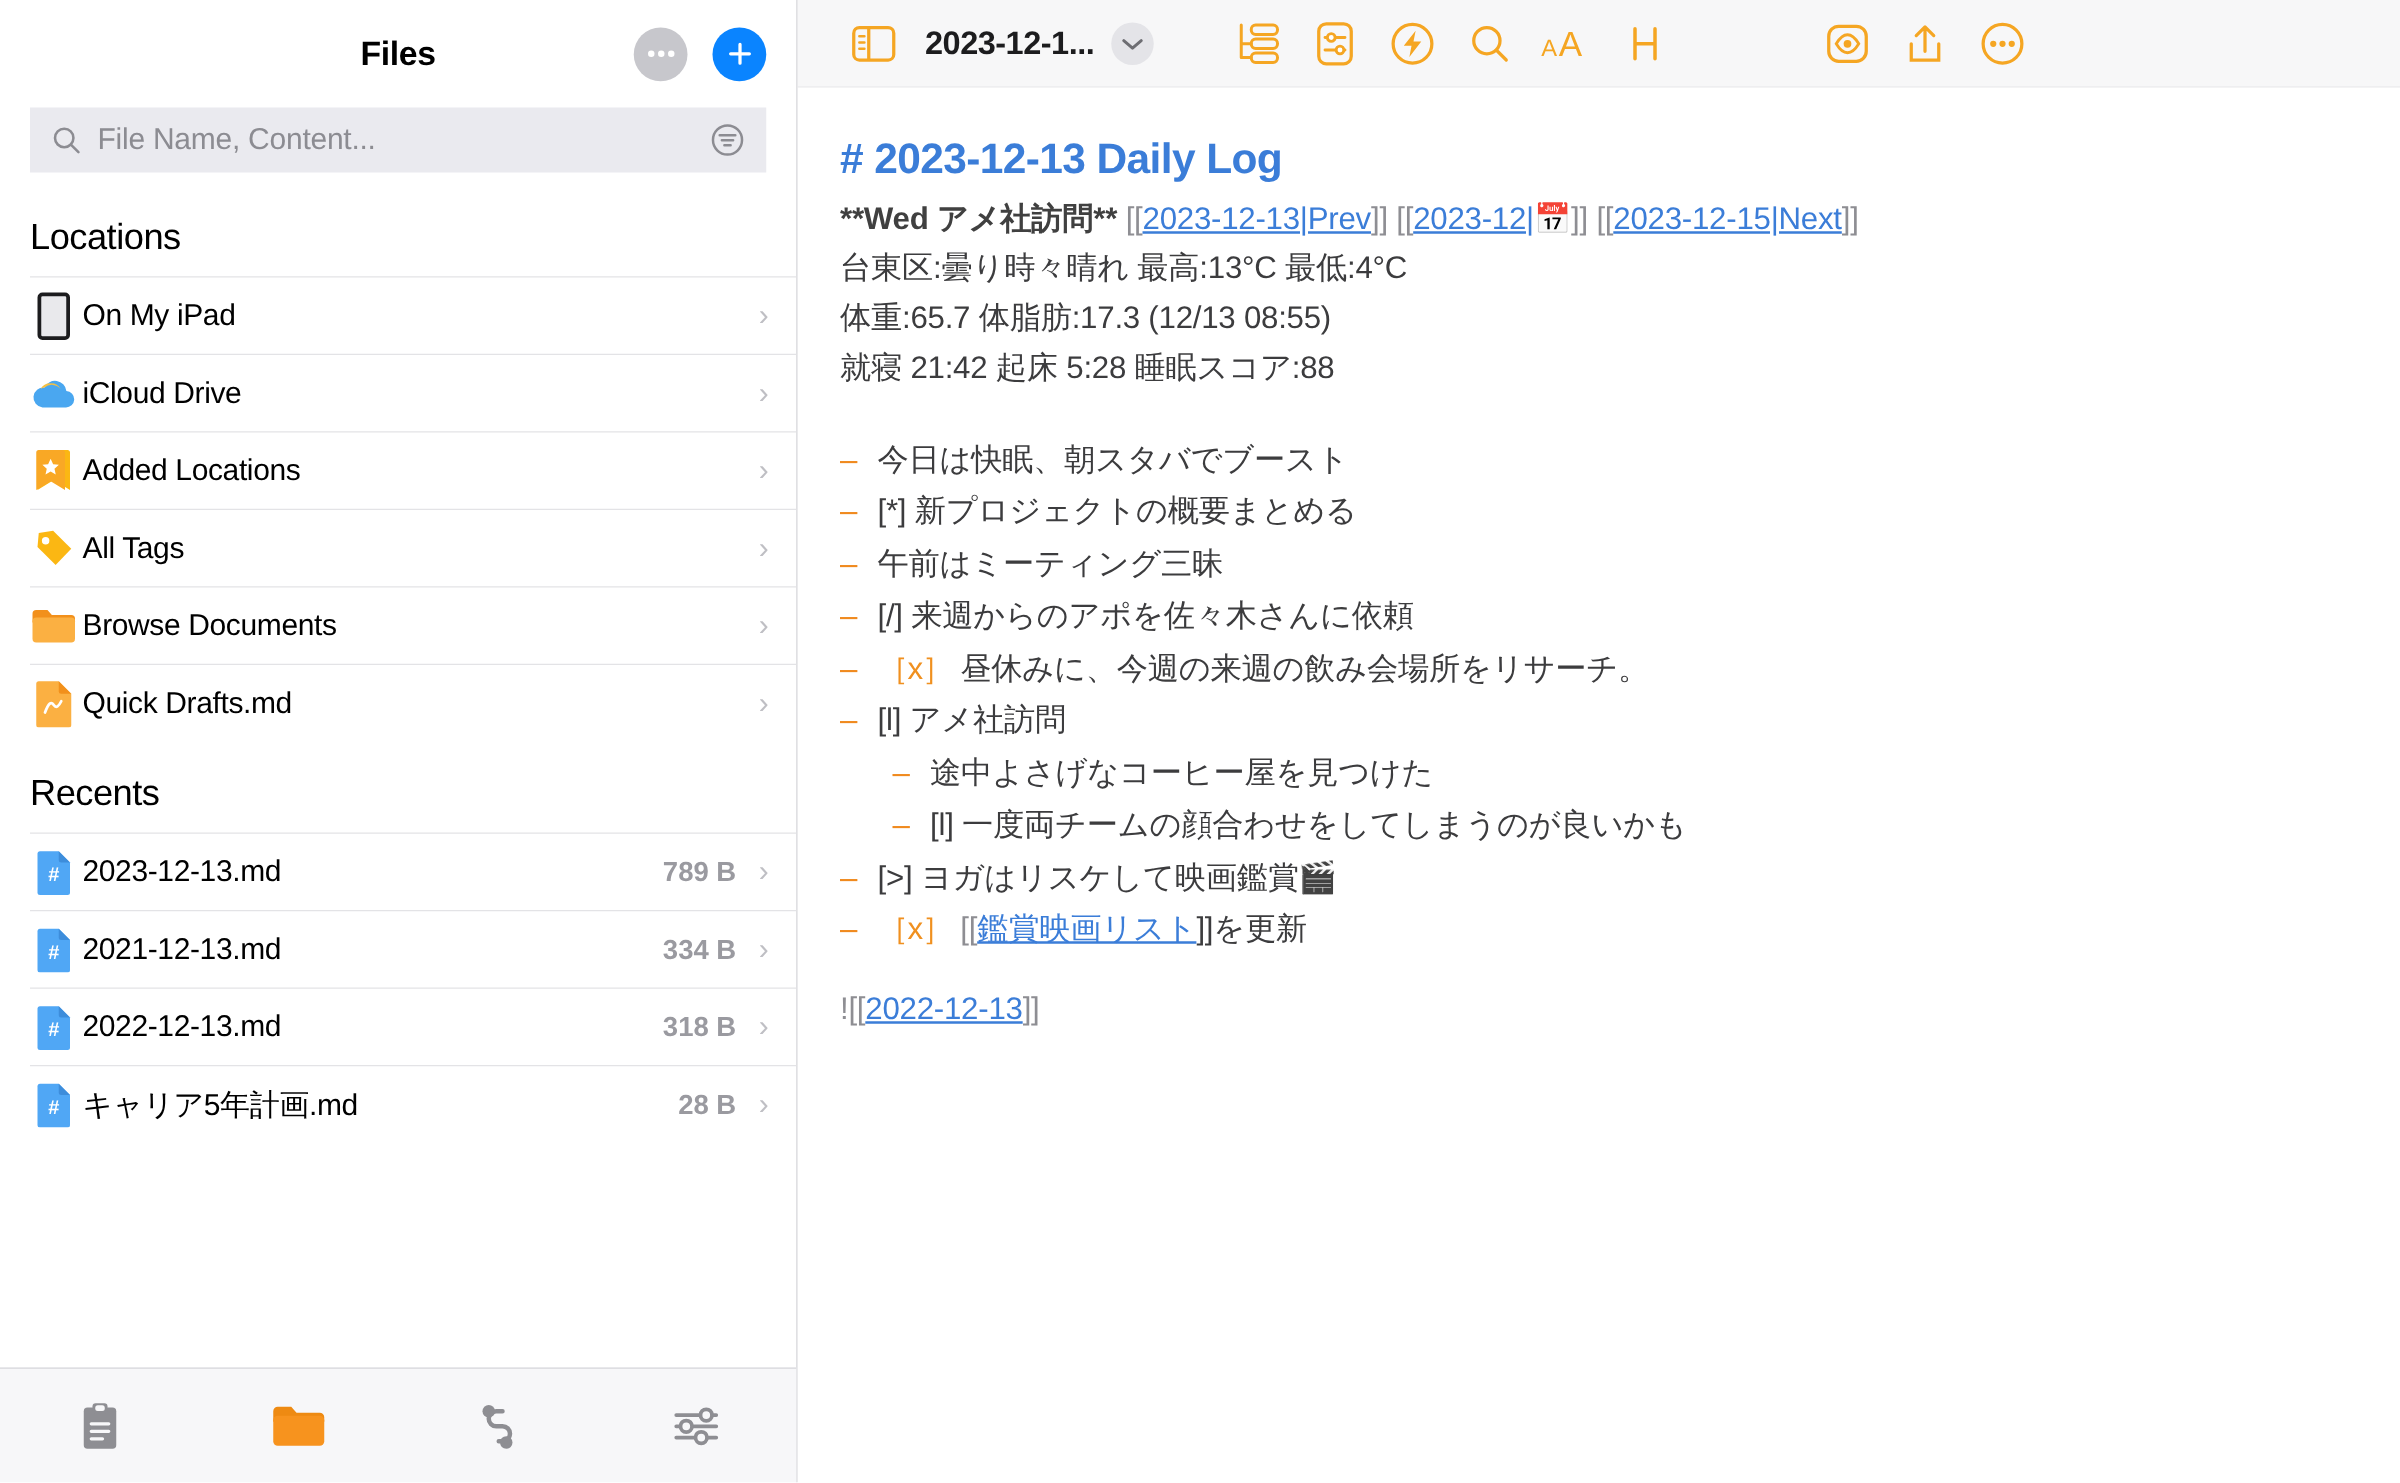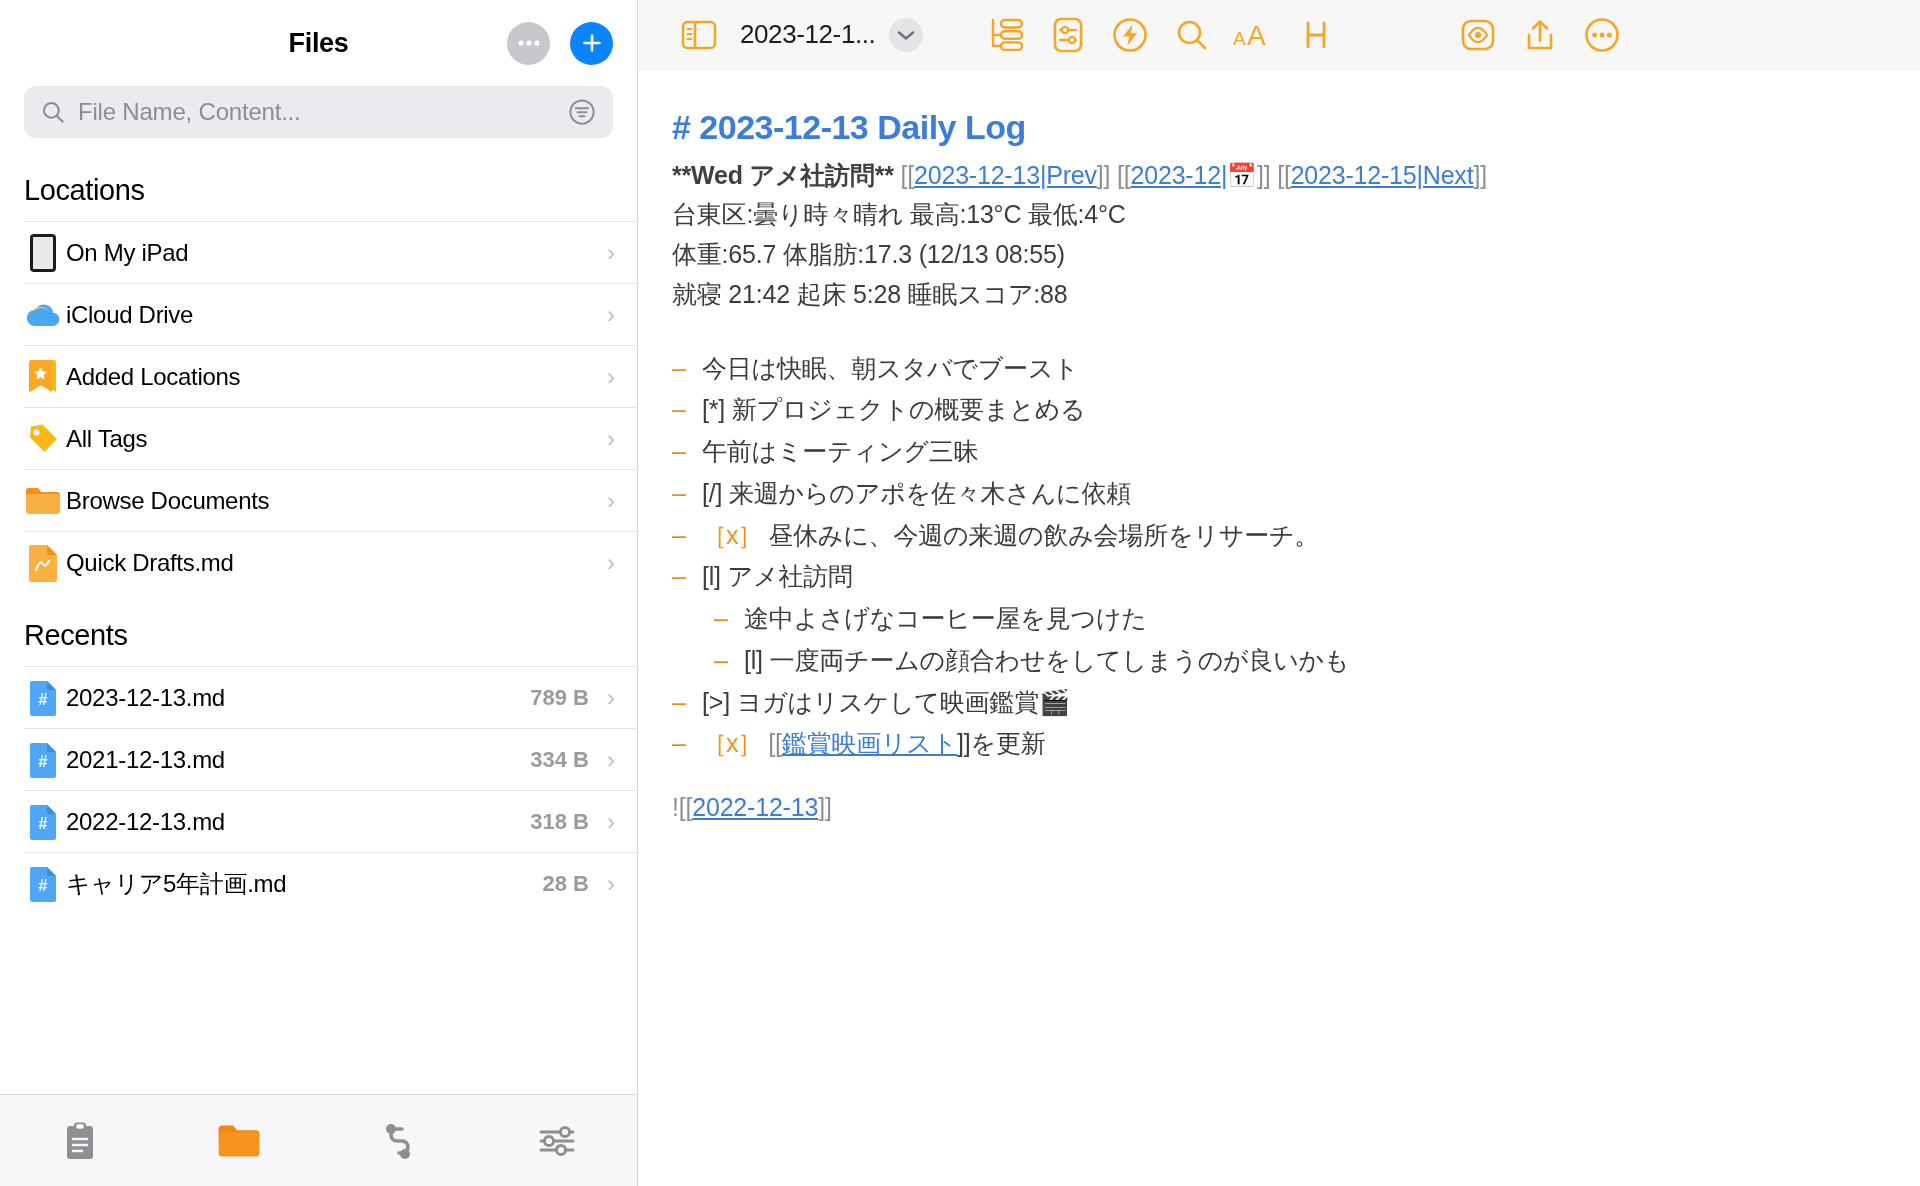--- a/index.html
+++ b/index.html
@@ -38,21 +38,21 @@
   }
   .circle-btn {
     width: 43px; height: 43px; border-radius: 50%;
     display: flex; align-items: center; justify-content: center;
   }
   .circle-btn.grey { background: #c7c7cc; }
   .circle-btn.blue { background: #0a84ff; }
 
   .search-wrap { padding: 0 24px 18px 24px; }
   .search-box {
-    height: 52px; background: #eaeaef; border-radius: 12px;
+    height: 52px; background: #eaeaef; border-radius: 0;
     display: flex; align-items: center; padding: 0 16px; gap: 12px;
   }
   .search-box .ph {
     flex: 1; color: #8c8c92; font-size: 24px; letter-spacing: -0.2px;
   }
 
   .sb-scroll { flex: 1; overflow: hidden; }
   .section-title {
     font-size: 29px; font-weight: normal; color: #000;
     padding: 18px 24px 14px 24px; letter-spacing: -0.4px;
@@ -86,21 +86,21 @@
   .editor { flex: 1; height: 1186px; background: #ffffff; display: flex; flex-direction: column; }
   .toolbar {
     height: 70px; background: #f7f7f8;
     display: flex; align-items: center;
     padding: 0 30px;
     gap: 0;
     border-bottom: 1px solid #ececed;
   }
   .tb-btn { display: flex; align-items: center; justify-content: center; width: 62px; height: 62px; }
   .doc-title {
-    font-size: 26px; font-weight: normal; color: #1c1c1e;
+    font-size: 26px; font-weight: bold; color: #1c1c1e;
     letter-spacing: -0.4px; margin: 0 14px 0 10px; white-space: nowrap;
   }
   .chev-circle {
     width: 34px; height: 34px; border-radius: 50%; background: #e4e4e8;
     display: flex; align-items: center; justify-content: center;
   }
   .tb-gap-a { width: 52px; }
   .tb-gap-b { width: 100px; }
   .tb-spacer { flex: 1; }
 

